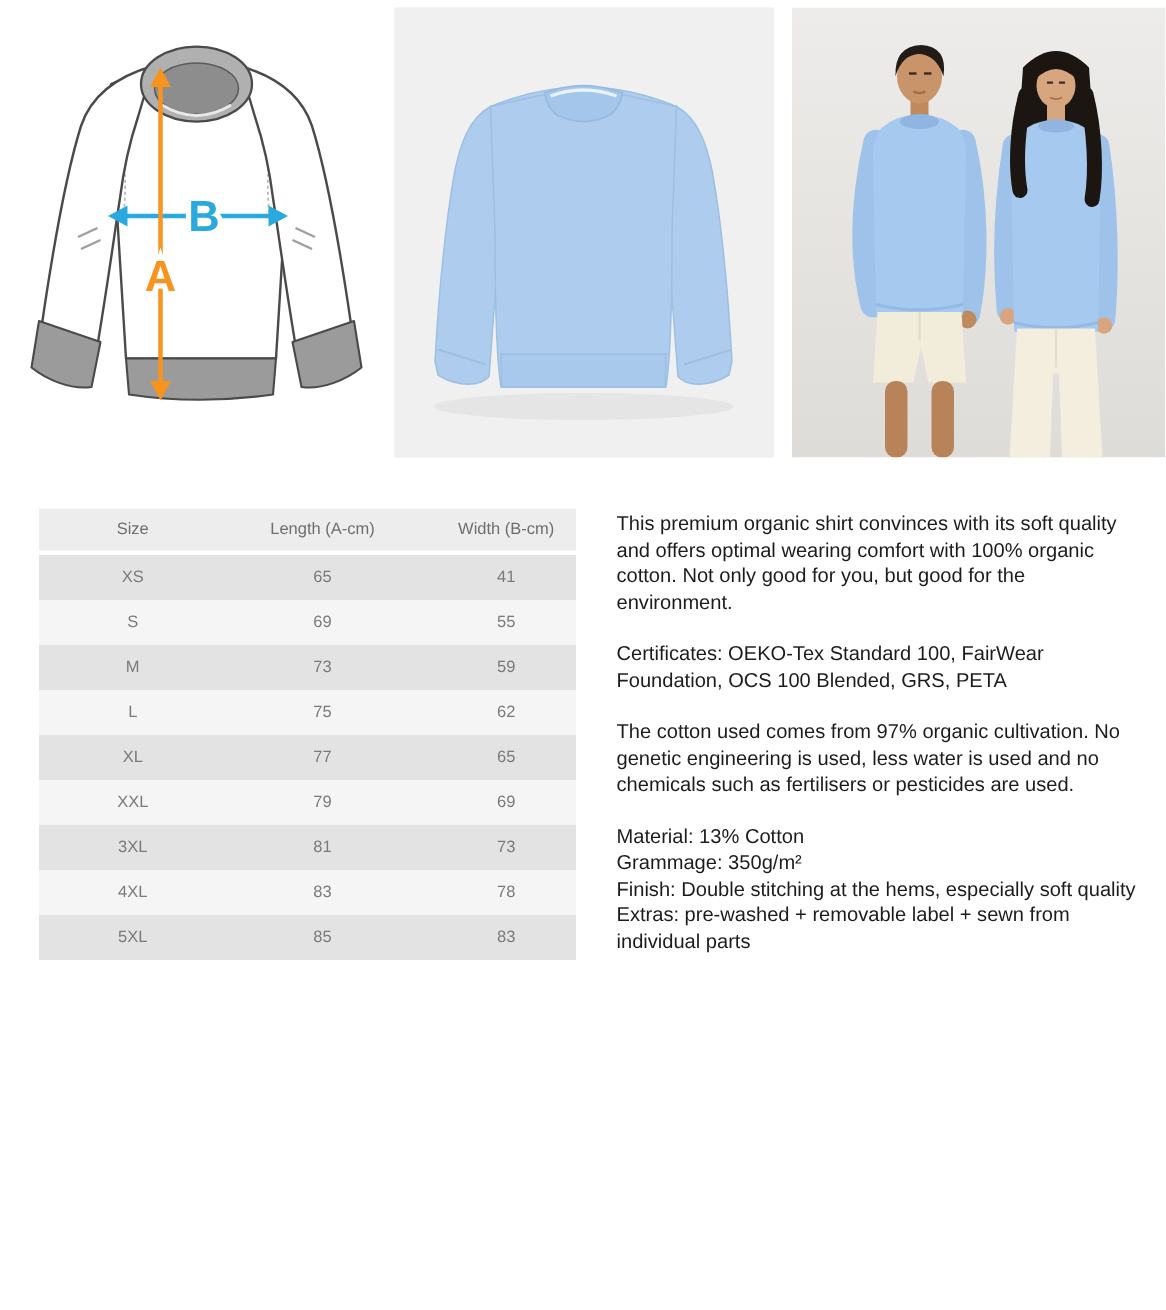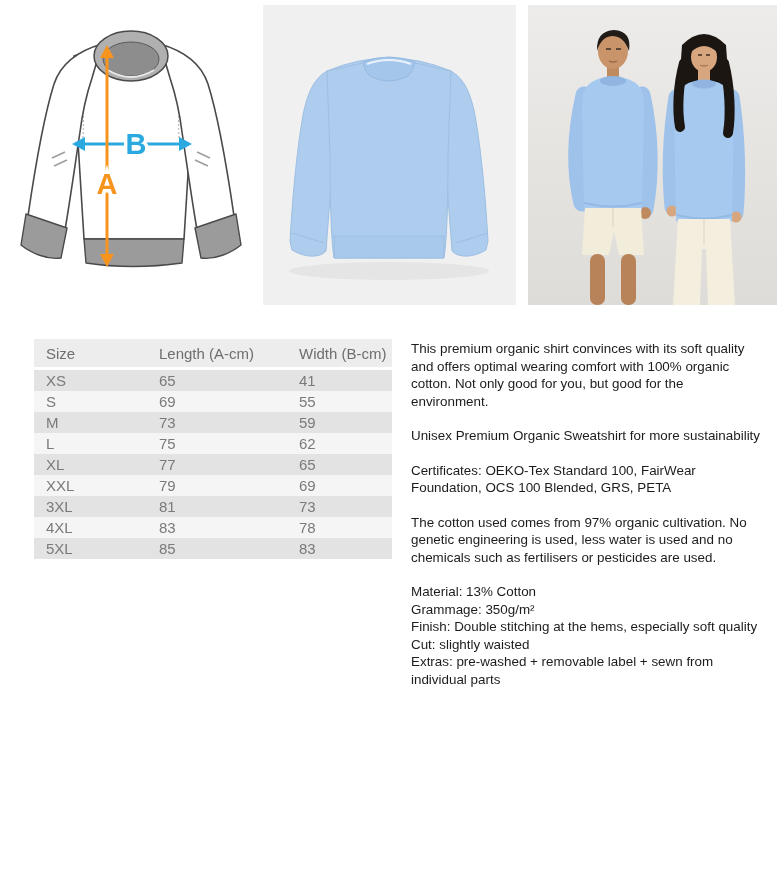--- a/index.html
+++ b/index.html
@@ -6,22 +6,22 @@
   .page{
     position:relative;width:777px;height:873px;background:#ffffff;overflow:hidden;
     font-family:"Liberation Sans",sans-serif;
   }
   
   .hero-diagram{position:absolute;left:12px;top:8px;width:240px;height:300px;}
   .hero-product{position:absolute;left:263px;top:5px;width:253px;height:300px;background:#f0f0f1;}
   .hero-models{position:absolute;left:528px;top:5px;width:249px;height:300px;}
   .hero-diagram svg,.hero-product svg,.hero-models svg{display:block;width:100%;height:100%;}
   
-  .size-table{position:absolute;left:34px;top:339px;width:358px;font-size:15px;}
-  .t-row{display:grid;grid-template-columns:113px 140px 105px;align-items:center;height:21px;}
+  .size-table{position:absolute;left:26px;top:339px;width:358px;font-size:11px;text-align:center;}
+  .t-row{display:grid;grid-template-columns:113px 140px 105px;align-items:center;height:30px;}
   .t-head{height:28px;background:#ededed;color:#6e6e6e;margin-bottom:3px;}
   .t-cell{padding-left:12px;white-space:nowrap;}
   .t-body .t-row{color:#7a7a7a;}
   .t-body .t-row:nth-child(odd){background:#e3e3e3;}
   .t-body .t-row:nth-child(even){background:#f5f5f5;}
   
   .tolerance{position:absolute;left:35px;top:655px;font-size:13.5px;color:#141414;}
   
   .description{
     position:absolute;left:411px;top:340px;width:363px;
@@ -210,30 +210,26 @@
         </div>
       </div>
   </div>
 
 
   <div class="description" id="description">
       <div class="desc-p">
         <span class="desc-line">This premium organic shirt convinces with its soft quality and offers optimal wearing comfort with 100% organic cotton. Not only good for you, but good for the environment.</span>
       </div>
       <div class="desc-p">
-        <span class="desc-line">Unisex Premium Organic Sweatshirt for more sustainability</span>
-      </div>
-      <div class="desc-p">
         <span class="desc-line">Certificates: OEKO-Tex Standard 100, FairWear Foundation, OCS 100 Blended, GRS, PETA</span>
       </div>
       <div class="desc-p">
         <span class="desc-line">The cotton used comes from 97% organic cultivation. No genetic engineering is used, less water is used and no chemicals such as fertilisers or pesticides are used.</span>
       </div>
       <div class="desc-p">
         <span class="desc-line">Material: 13% Cotton</span>
         <span class="desc-line">Grammage: 350g/m²</span>
         <span class="desc-line">Finish: Double stitching at the hems, especially soft quality</span>
-        <span class="desc-line">Cut: slightly waisted</span>
         <span class="desc-line">Extras: pre-washed + removable label + sewn from individual parts</span>
       </div>
     </div>
 
 </div>
 
 </body></html>

